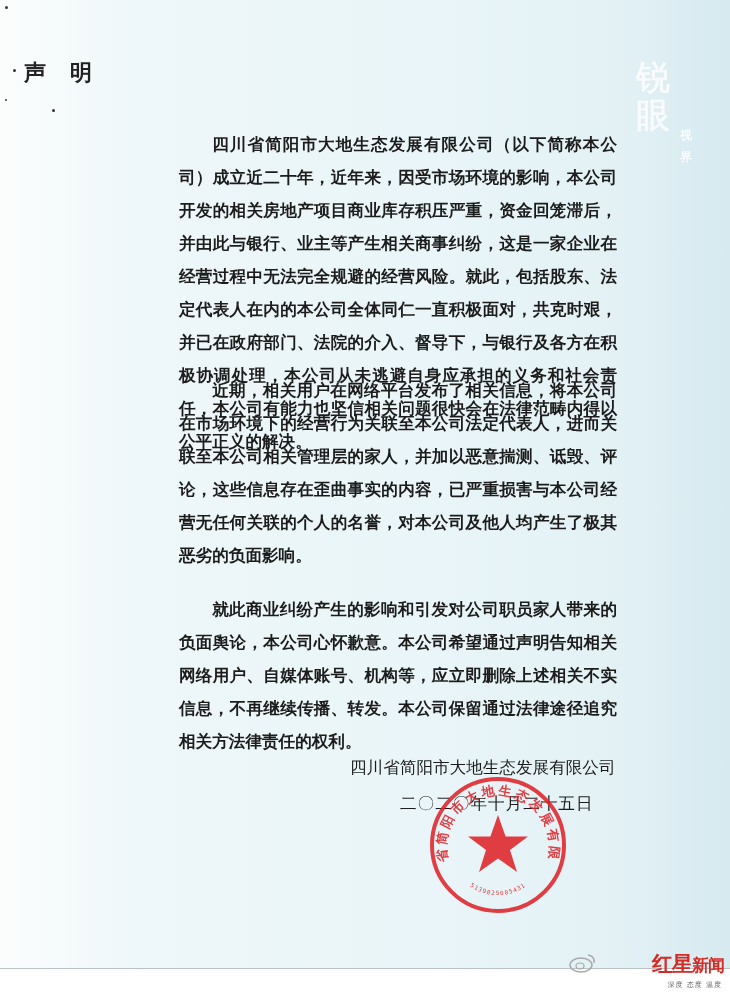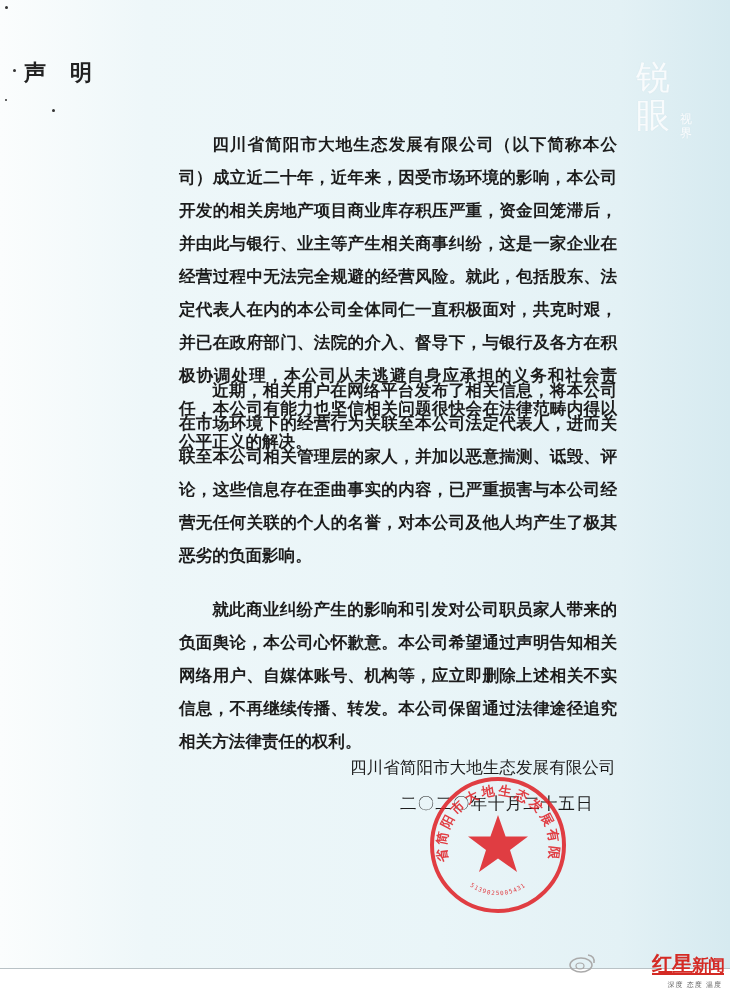--- a/index.html
+++ b/index.html
@@ -38,34 +38,33 @@
     position: absolute; top: 793px; left: 388px; font-size: 16.6px; color: #1c1c1c;
     letter-spacing: 1px;
     margin-left: 12px;
   }
   .seal {
     position: absolute; left: 428px; top: 775px; width: 140px; height: 140px;
     opacity: 0.88;
   }
   .watermark {
     position: absolute; left: 636px; top: 58px; width: 60px; color: rgba(255,255,255,0.85);
-    font-weight: normal; font-size: 34px; line-height: 38px; text-shadow: 0 0 1px rgba(200,220,230,0.6);
+    font-weight: bold; font-size: 34px; line-height: 38px; text-shadow: 0 0 1px rgba(200,220,230,0.6);
   }
   .watermark .small {
-    position: absolute; left: 44px; top: 54px; font-size: 12px; line-height: 14px;
+    position: absolute; left: 44px; top: 66px; font-size: 12px; line-height: 22px;
     color: rgba(255,255,255,0.9);
   }
   .logo {
     position: absolute; left: 622px; top: 948px; width: 106px; height: 48px;
   }
   .logo-main {
     position: absolute; right: 4px; top: 2px; font-family: "DejaVu Serif", serif;
     font-weight: bold; color: #d42a24; font-size: 21px; letter-spacing: -1px;
     white-space: nowrap;
-    text-decoration: underline;
   }
   .logo-main .xinwen { font-size: 17px; }
   .logo-sub {
     position: absolute; right: 6px; top: 32px; font-size: 7px; color: #666; white-space: nowrap;
     letter-spacing: 1px;
   }
   .weibo {
     position: absolute; left: 568px; top: 952px; width: 60px; height: 40px;
     color: rgba(150,150,150,0.6); font-size: 11px;
   }

